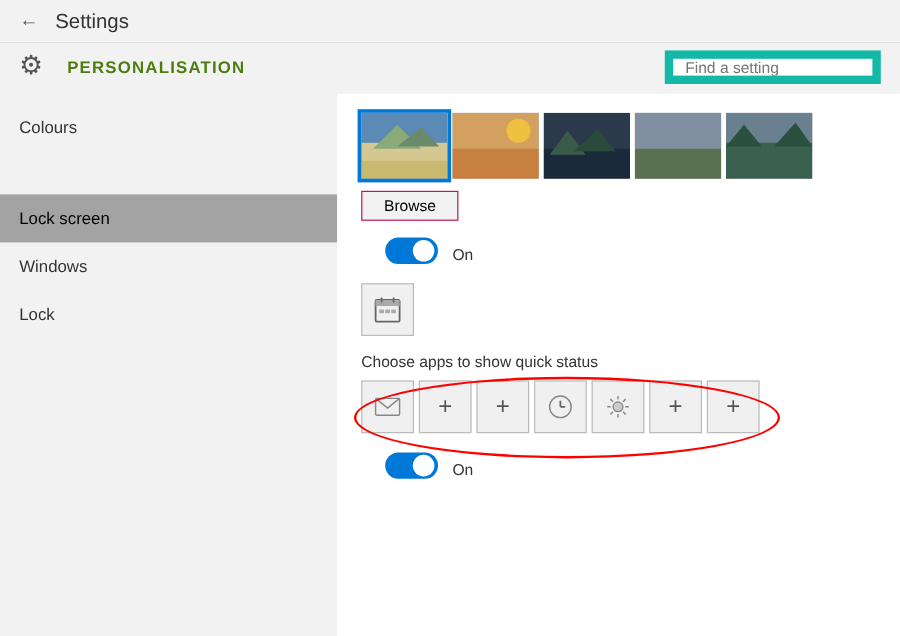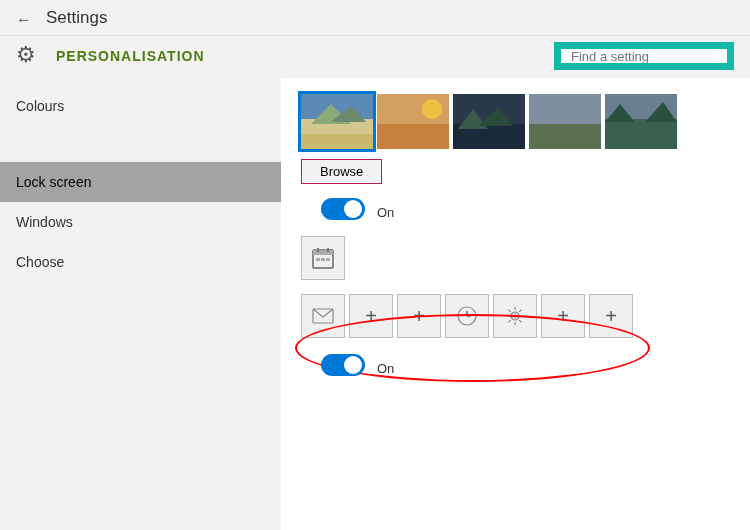--- a/index.html
+++ b/index.html
@@ -211,21 +211,21 @@
     <div class="sidebar-item">
       <span>Colours</span>
     </div>
     <div class="sidebar-item active">
       <span>Lock screen</span>
     </div>
     <div class="sidebar-item">
       <span>Windows</span>
     </div>
     <div class="sidebar-item">
-      <span>Choose</span>
+      <span>Lock</span>
     </div>
   </nav>
 
   <div class="content">
 
     
     <div class="thumbnails">
 
       <div class="thumb selected">
         <svg viewBox="0 0 72 55" xmlns="http://www.w3.org/2000/svg">
@@ -296,20 +296,21 @@
           <line x1="17" y1="2" x2="17" y2="6" stroke="#666" stroke-width="1.5"></line>
           <rect x="5" y="12" width="4" height="3" rx="0.5" fill="#aaa"></rect>
           <rect x="10" y="12" width="4" height="3" rx="0.5" fill="#aaa"></rect>
           <rect x="15" y="12" width="4" height="3" rx="0.5" fill="#aaa"></rect>
         </svg>
       </div>
     </div>
 
     
     <div class="quick-status-section">
+      <div class="section-label">Choose apps to show quick status</div>
       <div class="app-icons-row">
 
         <div class="app-icon-box">
           <svg width="24" height="24" viewBox="0 0 24 24" xmlns="http://www.w3.org/2000/svg">
             <rect x="2" y="5" width="20" height="14" rx="1" fill="#f0f0f0" stroke="#888" stroke-width="1.2"></rect>
             <polyline points="2,5 12,13 22,5" fill="none" stroke="#888" stroke-width="1.2"></polyline>
           </svg>
         </div>
 
         <div class="app-icon-box">

